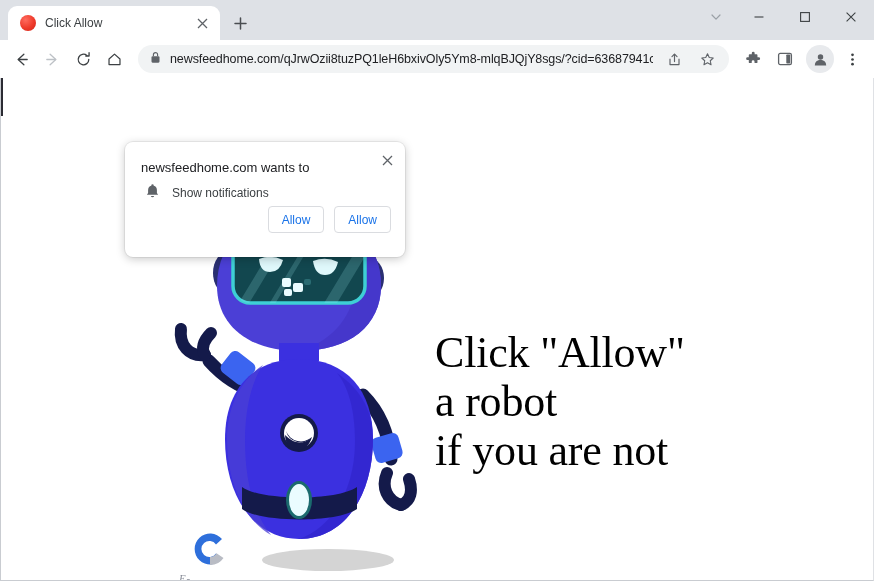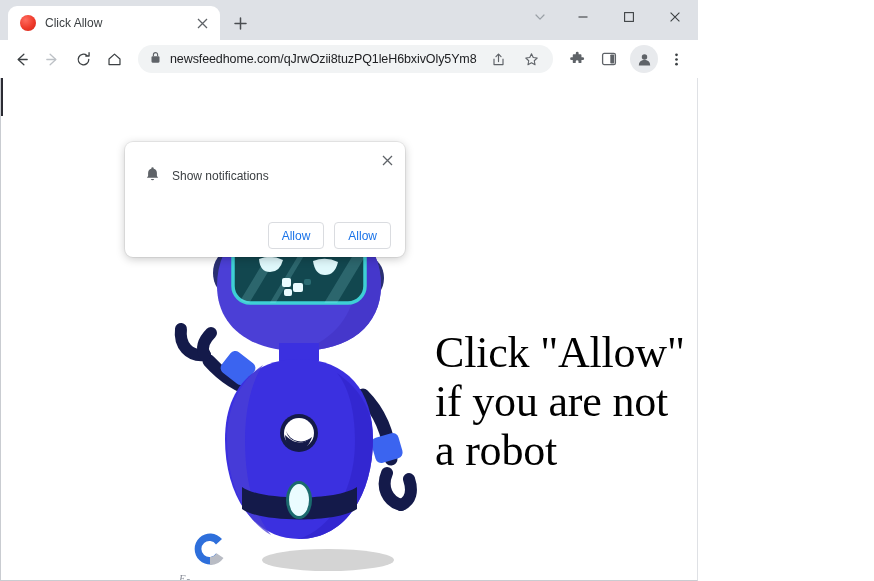--- a/index.html
+++ b/index.html
@@ -5,21 +5,21 @@
   * { box-sizing: border-box; margin: 0; padding: 0; }
   html, body {
     width: 874px; height: 581px;
     font-family: "Liberation Sans", sans-serif;
     background: #ffffff;
     overflow: hidden;
   }
 
   .browser-window {
     position: relative;
-    width: 698px; height: 581px;
+    width: 874px; height: 581px;
     background: #0ea5e9;
     display: flex; flex-direction: column;
   }
 
   
   .tab-strip {
     position: relative;
     height: 40px;
     background: #dee1e6;
     display: flex;
@@ -193,21 +193,21 @@
   }
   .perm-row {
     display: flex; align-items: center;
     gap: 12px;
     margin-top: 8px;
     padding-left: 4px;
   }
   .perm-row-label { font-size: 12px; color: #3c4043; }
   .perm-actions {
     position: absolute;
-    right: 14px; bottom: 8px;
+    right: 14px; bottom: 24px;
     display: flex; gap: 10px; margin-top: 28px;
   }
   .perm-btn {
     min-width: 54px; height: 27px;
     padding: 0 13px;
     background: #ffffff;
     border: 1px solid #dadce0;
     border-radius: 4px;
     color: #1a73e8;
     font-size: 12px;
@@ -423,32 +423,33 @@
     <div class="captcha-logo">
       <svg width="42" height="42" viewBox="0 0 42 42">
         <path d="M33 11 A15.5 15.5 0 1 0 33 31 L27 25.5 A8 8 0 1 1 27 16.5 Z" fill="#2e6fdb"></path>
         <path d="M21 37 A16 16 0 0 0 34.5 30 L27.5 25.2 A8 8 0 0 1 21 29 Z" fill="#b9bcc4"></path>
       </svg>
       <span class="captcha-label">E-CAPTCHA</span>
     </div>
 
     <div class="headline">
       <div>Click "Allow"</div>
+      <div>a robot</div>
       <div>if you are not</div>
-      <div>a robot</div>
     </div>
 
     <div class="perm-dialog">
 
       <div class="perm-close">
         <svg width="11" height="11" viewBox="0 0 11 11">
           <path d="M1 1 L10 10 M10 1 L1 10" stroke="#5f6368" stroke-width="1.3"></path>
         </svg>
       </div>
 
+      <div class="perm-title">newsfeedhome.com wants to</div>
 
       <div class="perm-row">
         <span>
           <svg width="15" height="16" viewBox="0 0 16 17">
             <path d="M8 1.2 a1.3 1.3 0 0 1 1.3 1.3 v0.5 a4.6 4.6 0 0 1 3.4 4.4 v3.1 l1.3 2.1 H2 l1.3 -2.1 V7.4 a4.6 4.6 0 0 1 3.4 -4.4 V2.5 A1.3 1.3 0 0 1 8 1.2 z" fill="#5f6368"></path>
             <path d="M6.2 13.9 a1.9 1.9 0 0 0 3.6 0 z" fill="#5f6368"></path>
           </svg>
         </span>
         <span class="perm-row-label">Show notifications</span>
       </div>

